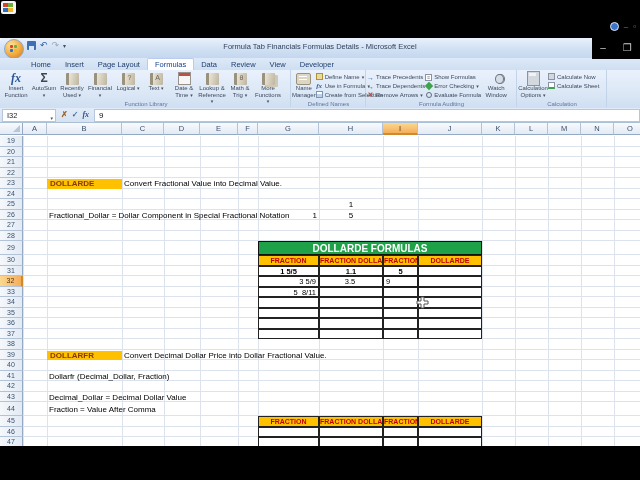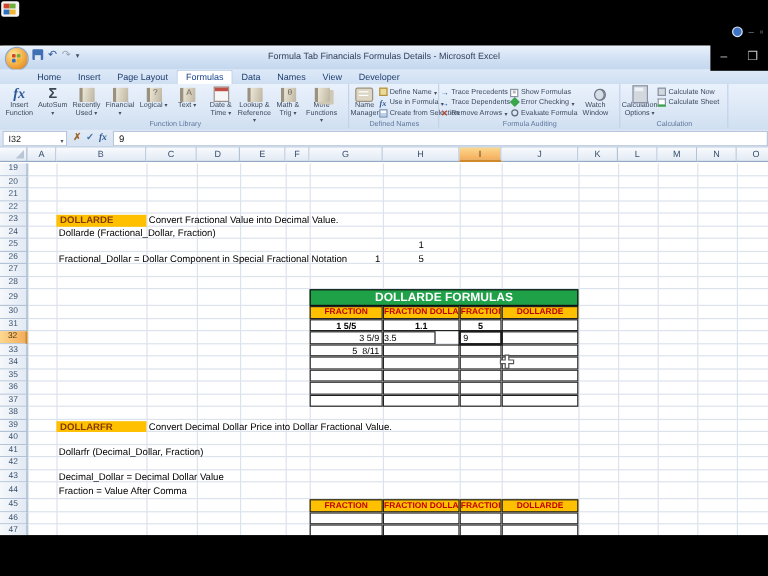--- a/index.html
+++ b/index.html
@@ -147,21 +147,21 @@
         <span class="qdrop">▾</span>
       </div>
       <div id="title-text">Formula Tab Financials Formulas Details - Microsoft Excel</div>
     </div>
     <div id="tabrow">
         <div class="tab">Home</div>
         <div class="tab">Insert</div>
         <div class="tab">Page Layout</div>
         <div class="tab active">Formulas</div>
         <div class="tab">Data</div>
-        <div class="tab">Names</div>
+        <div class="tab">Review</div>
         <div class="tab">View</div>
         <div class="tab">Developer</div>
       </div>
     <div id="ribbon">
         <div class="group" style="left: 2px; width: 289px;">
           <div class="bigrow">
             <div class="big" style="width: 28px;">
               <span class="ic">
                 <span class="fxbig">fx</span>
               </span>
@@ -419,41 +419,40 @@
         <div class="rh" style="top: 224px; height: 10.5px; line-height: 10.5px;">40</div>
         <div class="rh" style="top: 234.5px; height: 10.5px; line-height: 10.5px;">41</div>
         <div class="rh" style="top: 245px; height: 10.5px; line-height: 10.5px;">42</div>
         <div class="rh" style="top: 255.5px; height: 10.5px; line-height: 10.5px;">43</div>
         <div class="rh" style="top: 266px; height: 14px; line-height: 14px;">44</div>
         <div class="rh" style="top: 280px; height: 10.5px; line-height: 10.5px;">45</div>
         <div class="rh" style="top: 290.5px; height: 10.5px; line-height: 10.5px;">46</div>
         <div class="rh" style="top: 301px; height: 10.5px; line-height: 10.5px;">47</div>
         <div class="cell olabel" style="top: 43px; height: 9.5px; line-height: 9.5px; left: 47px; width: 75px;">DOLLARDE</div>
         <div class="cell b" style="top: 43px; height: 9.5px; line-height: 9.5px; left: 124px;">Convert Fractional Value into Decimal Value.</div>
-        <div class="cell b" style="top: 53.5px; height: 9.5px; line-height: 9.5px; left: 49px;">Dollarde (Fractional_Dollar, Fraction)</div>
         <div class="cell" style="top: 64px; height: 9.5px; line-height: 9.5px; left: 319px; width: 64px; text-align: center;">1</div>
         <div class="cell b" style="top: 74.5px; height: 9.5px; line-height: 9.5px; left: 49px;">Fractional_Dollar = Dollar Component in Special Fractional Notation</div>
         <div class="cell" style="top: 74.5px; height: 9.5px; line-height: 9.5px; left: 258px; width: 59px; text-align: right;">1</div>
         <div class="cell" style="top: 74.5px; height: 9.5px; line-height: 9.5px; left: 319px; width: 64px; text-align: center;">5</div>
         <div class="cell olabel" style="top: 214.5px; height: 9.5px; line-height: 9.5px; left: 47px; width: 75px;">DOLLARFR</div>
         <div class="cell b" style="top: 214.5px; height: 9.5px; line-height: 9.5px; left: 124px;">Convert Decimal Dollar Price into Dollar Fractional Value.</div>
         <div class="cell b" style="top: 235.5px; height: 9.5px; line-height: 9.5px; left: 49px;">Dollarfr (Decimal_Dollar, Fraction)</div>
         <div class="cell b" style="top: 256.5px; height: 9.5px; line-height: 9.5px; left: 49px;">Decimal_Dollar = Decimal Dollar Value</div>
         <div class="cell b" style="top: 267px; height: 13px; line-height: 13px; left: 49px;">Fraction = Value After Comma</div>
         <div class="tcell ttitle" style="left: 258px; top: 105px; width: 224px; height: 14px; line-height: 13px;">DOLLARDE FORMULAS</div>
         <div class="tcell thead" style="left: 258px; top: 119px; width: 61px; height: 10.5px; line-height: 9.5px;">FRACTION</div>
         <div class="tcell thead" style="left: 319px; top: 119px; width: 64px; height: 10.5px; line-height: 9.5px;">FRACTION DOLLAR</div>
         <div class="tcell thead" style="left: 383px; top: 119px; width: 35px; height: 10.5px; line-height: 9.5px;">FRACTION</div>
         <div class="tcell thead" style="left: 418px; top: 119px; width: 64px; height: 10.5px; line-height: 9.5px;">DOLLARDE</div>
         <div class="tcell" style="left: 258px; top: 129.5px; width: 61px; height: 10.5px; line-height: 9.5px; text-align: center; font-weight: bold;">1 5/5</div>
         <div class="tcell" style="left: 319px; top: 129.5px; width: 64px; height: 10.5px; line-height: 9.5px; text-align: center; font-weight: bold;">1.1</div>
         <div class="tcell" style="left: 383px; top: 129.5px; width: 35px; height: 10.5px; line-height: 9.5px; text-align: center; font-weight: bold;">5</div>
         <div class="tcell" style="left: 418px; top: 129.5px; width: 64px; height: 10.5px; line-height: 9.5px; text-align: left; padding-left: 2px;"></div>
         <div class="tcell" style="left: 258px; top: 140px; width: 61px; height: 10.5px; line-height: 9.5px; text-align: right; padding-right: 2px;">3 5/9</div>
-        <div class="tcell" style="left: 319px; top: 140px; width: 44px; height: 10.5px; line-height: 9.5px; text-align: left; padding-right: 2px;">3.5</div>
+        <div class="tcell" style="left: 319px; top: 140px; width: 64px; height: 10.5px; line-height: 9.5px; text-align: center; padding-right: 2px;">3.5</div>
         <div class="tcell" style="left: 383px; top: 140px; width: 35px; height: 10.5px; line-height: 9.5px; text-align: left; padding-left: 2px;">9</div>
         <div class="tcell" style="left: 418px; top: 140px; width: 64px; height: 10.5px; line-height: 9.5px; text-align: left; padding-left: 2px;"></div>
         <div class="tcell" style="left: 258px; top: 150.5px; width: 61px; height: 10.5px; line-height: 9.5px; text-align: right; padding-right: 2px;">5  8/11</div>
         <div class="tcell" style="left: 319px; top: 150.5px; width: 64px; height: 10.5px; line-height: 9.5px; text-align: left; padding-left: 2px;"></div>
         <div class="tcell" style="left: 383px; top: 150.5px; width: 35px; height: 10.5px; line-height: 9.5px; text-align: left; padding-left: 2px;"></div>
         <div class="tcell" style="left: 418px; top: 150.5px; width: 64px; height: 10.5px; line-height: 9.5px; text-align: left; padding-left: 2px;"></div>
         <div class="tcell" style="left: 258px; top: 161px; width: 61px; height: 10.5px; line-height: 9.5px; text-align: left; padding-left: 2px;"></div>
         <div class="tcell" style="left: 319px; top: 161px; width: 64px; height: 10.5px; line-height: 9.5px; text-align: left; padding-left: 2px;"></div>
         <div class="tcell" style="left: 383px; top: 161px; width: 35px; height: 10.5px; line-height: 9.5px; text-align: left; padding-left: 2px;"></div>
         <div class="tcell" style="left: 418px; top: 161px; width: 64px; height: 10.5px; line-height: 9.5px; text-align: left; padding-left: 2px;"></div>

